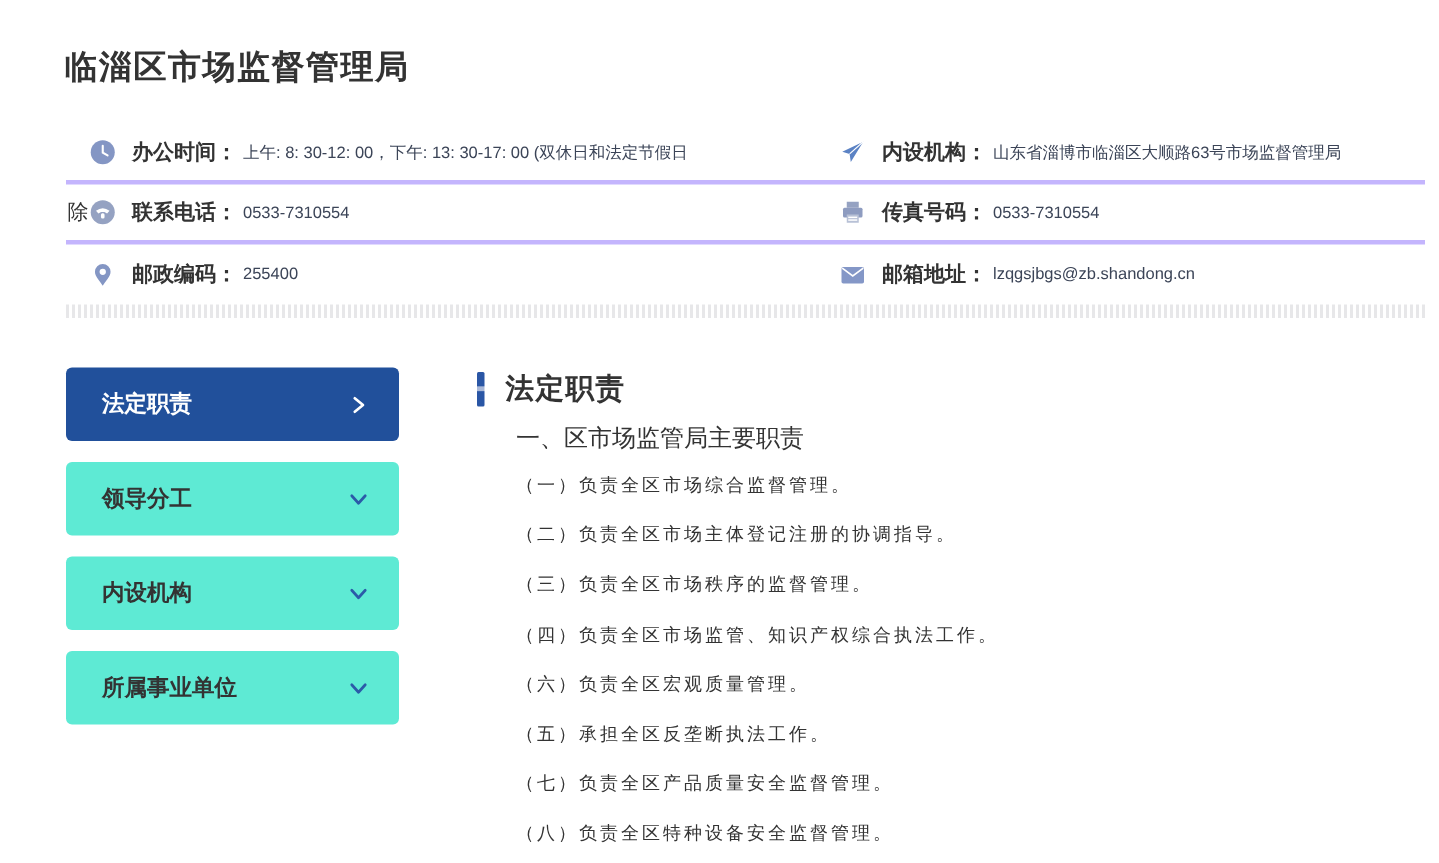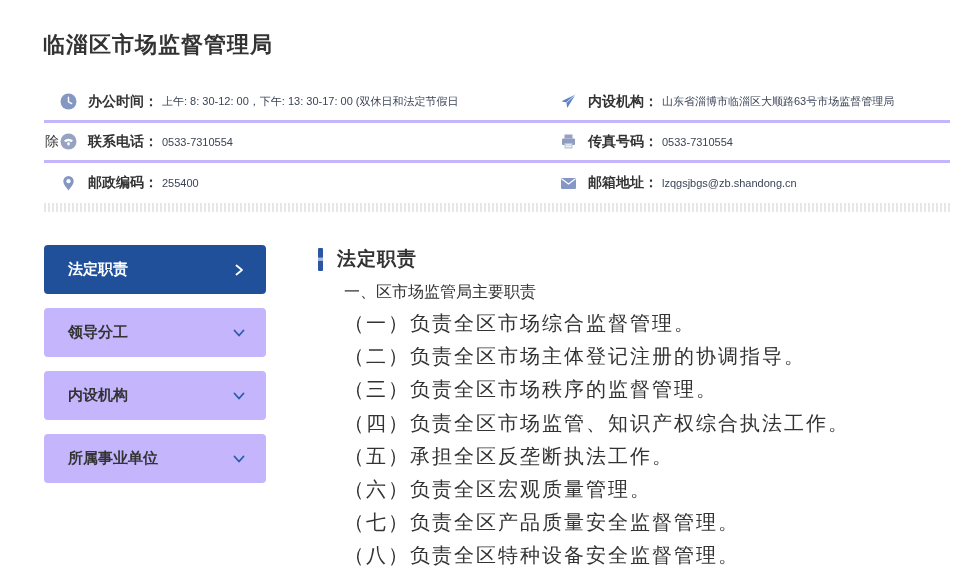--- a/index.html
+++ b/index.html
@@ -29,39 +29,39 @@
   .overflow-char { position:absolute; left:1px; top:50%;
     transform:translateY(-50%); color:#333; font-size:14px; }
   .stripes { height:9px; width:100%; margin-top:0;
     background:repeating-linear-gradient(90deg,#e7e7e9 0 2px,#ffffff 2px 4px); }
 
   
   .layout { position:absolute; left:44px; top:245px; right:9px; display:flex;justify-content:space-between; }
   .sidebar { width:222px; flex:none; }
   .side-item { height:49px; border-radius:4px; margin-bottom:14px;
     display:flex; align-items:center; justify-content:space-between;
-    padding:0 20px 0 24px; background:#c4b5fd; cursor:pointer; }
+    padding:0 20px 0 24px; background:#5eead4; cursor:pointer; }
   .side-item .side-label { font-size:15px; font-weight:bold; color:#333; }
   .side-item.active { background:#21509b; }
   .side-item.active .side-label { color:#fff; }
   .chev { width:14px; height:14px; flex:none; }
 
   
   .main { flex:1; margin-left:52px; padding-top:1px; }
   .section-head { display:flex; align-items:center; }
   .head-bar { width:5px; height:23px; margin-right:14px; border-radius:1px;
     background:linear-gradient(180deg,#2a56a5 0%,#2a56a5 40%,#a9b8d8 43%,
       #a9b8d8 54%,#2a56a5 57%,#2a56a5 100%); }
   .section-title { font-size:19px; font-weight:bold; color:#333;
     letter-spacing:1px; }
   .sub-title { margin:10px 0 4px 26px; font-size:16px; font-weight:normal;
     color:#333; }
   .duties { margin-left:26px; }
   .duty { font-family:"DejaVu Serif","Liberation Serif",serif;
-    font-size:20px; color:#333; line-height:33.2px; letter-spacing:2px;
+    font-size:12px; color:#333; line-height:33.2px; letter-spacing:2px;
     white-space:nowrap; }
 </style>
 </head>
 <body>
 
 <div class="page">
 
   <div class="page-title">临淄区市场监督管理局</div>
 
   <div class="contact">
@@ -184,21 +184,21 @@
       <div class="section-head">
         <span class="head-bar"></span>
         <span class="section-title">法定职责</span>
       </div>
       <div class="sub-title">一、区市场监管局主要职责</div>
       <div class="duties">
         <p class="duty">（一）负责全区市场综合监督管理。</p>
         <p class="duty">（二）负责全区市场主体登记注册的协调指导。</p>
         <p class="duty">（三）负责全区市场秩序的监督管理。</p>
         <p class="duty">（四）负责全区市场监管、知识产权综合执法工作。</p>
+        <p class="duty">（六）负责全区宏观质量管理。</p>
         <p class="duty">（五）承担全区反垄断执法工作。</p>
-        <p class="duty">（六）负责全区宏观质量管理。</p>
         <p class="duty">（七）负责全区产品质量安全监督管理。</p>
         <p class="duty">（八）负责全区特种设备安全监督管理。</p>
       </div>
     </div>
 
   </div>
 </div>
 
 </body></html>

